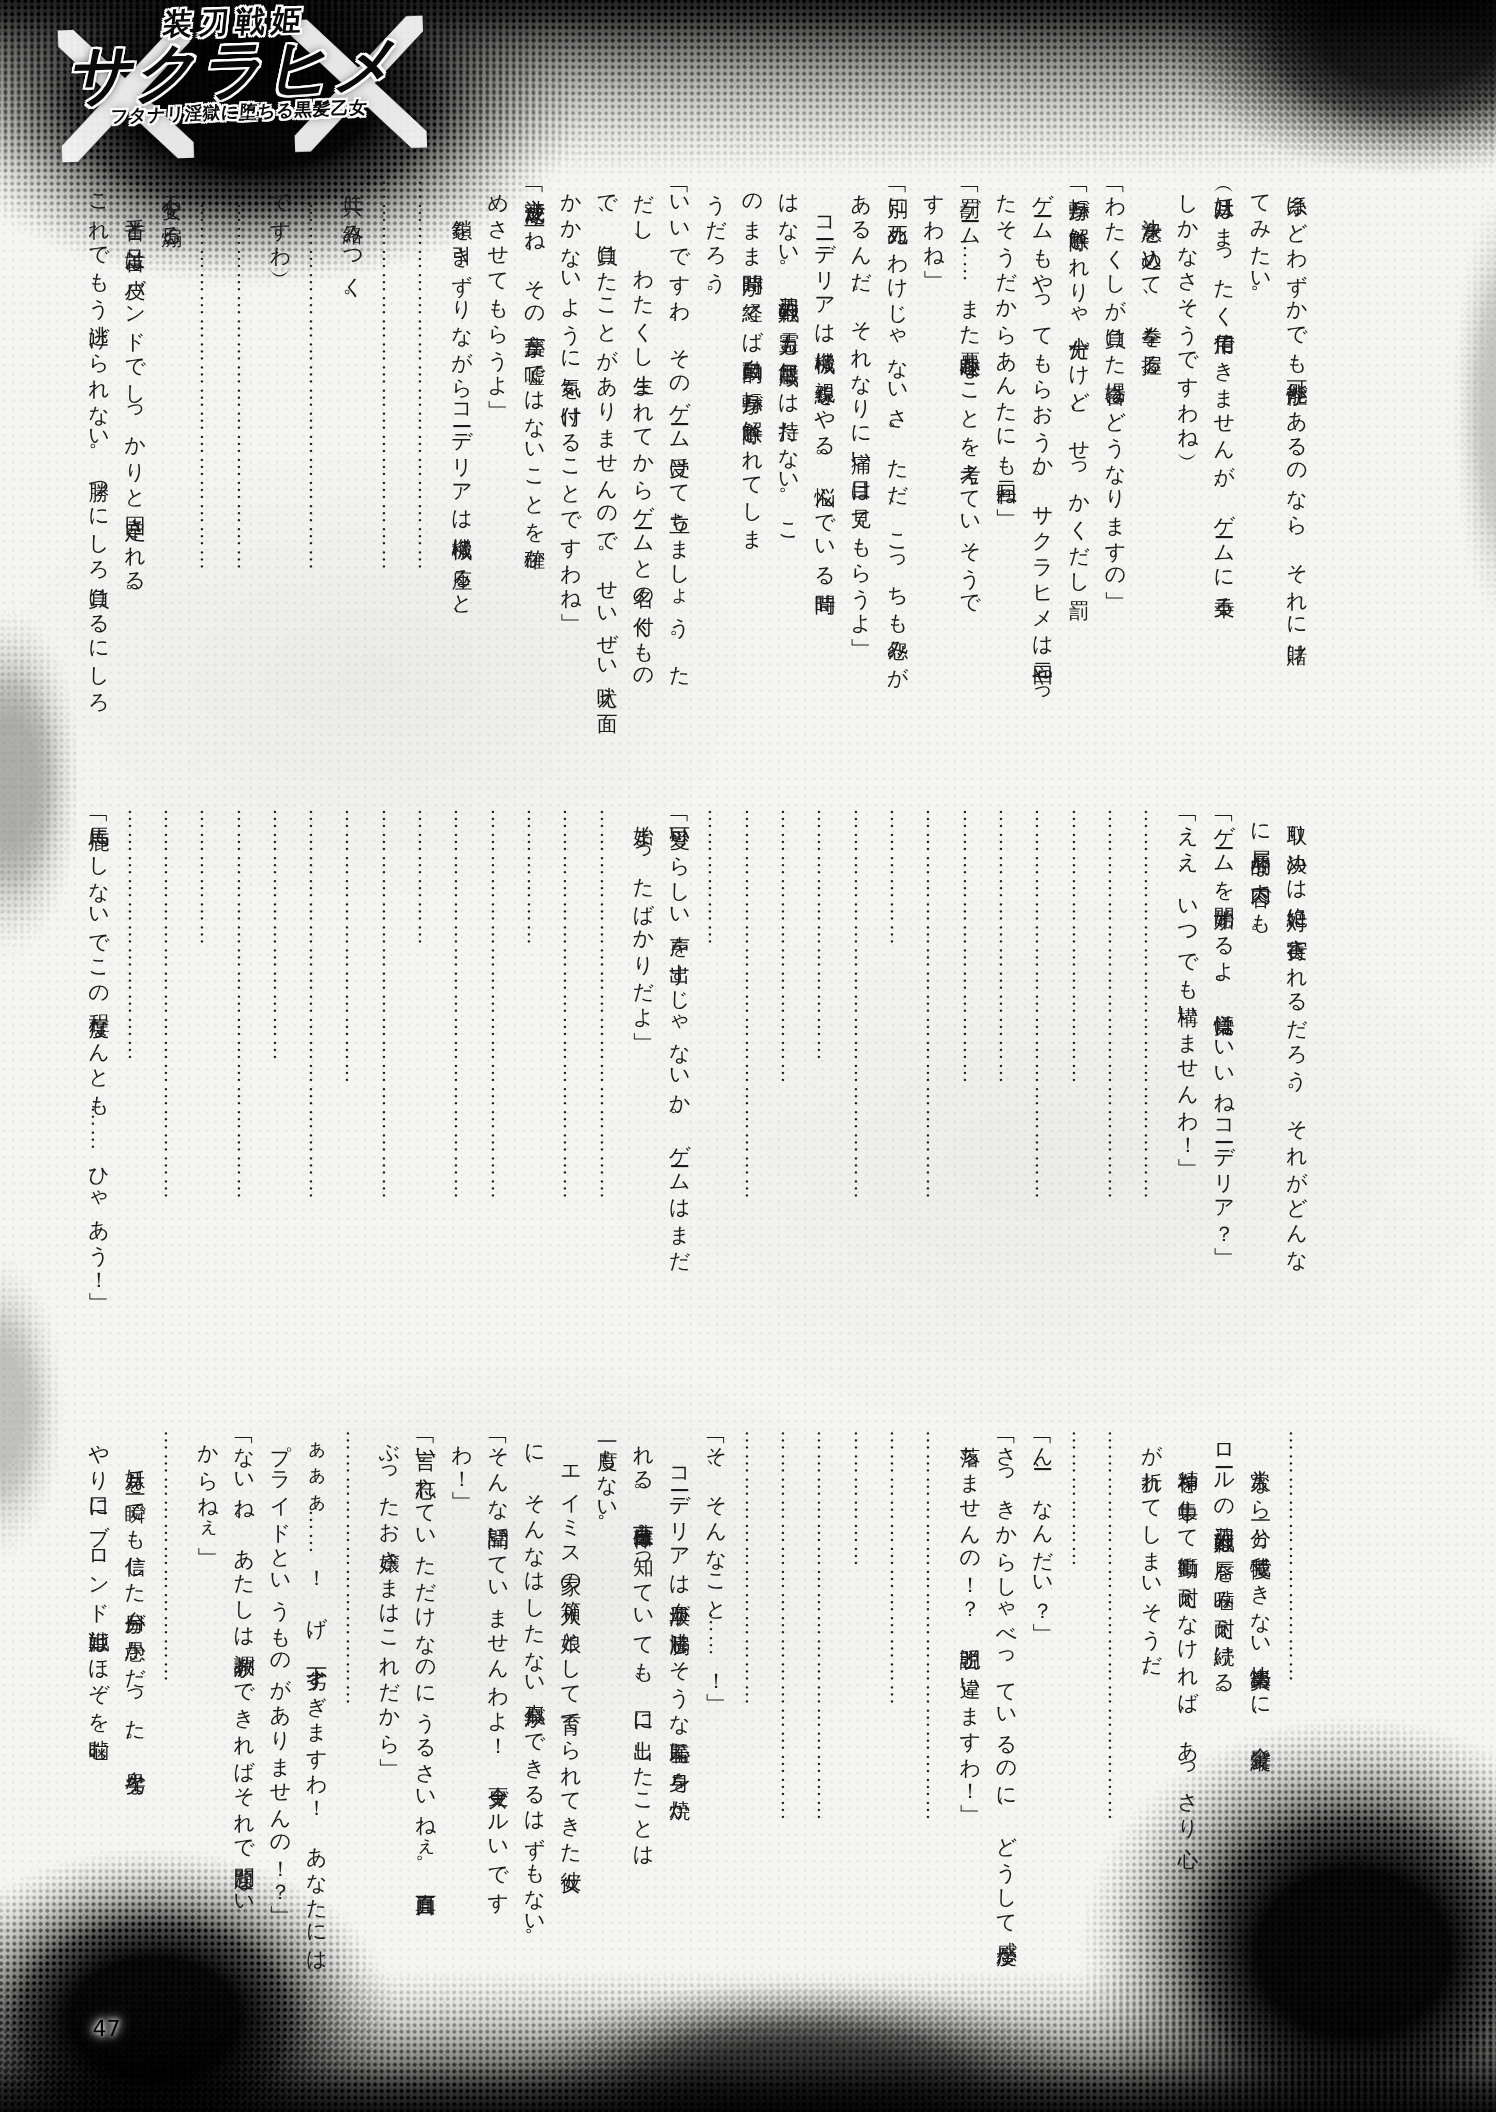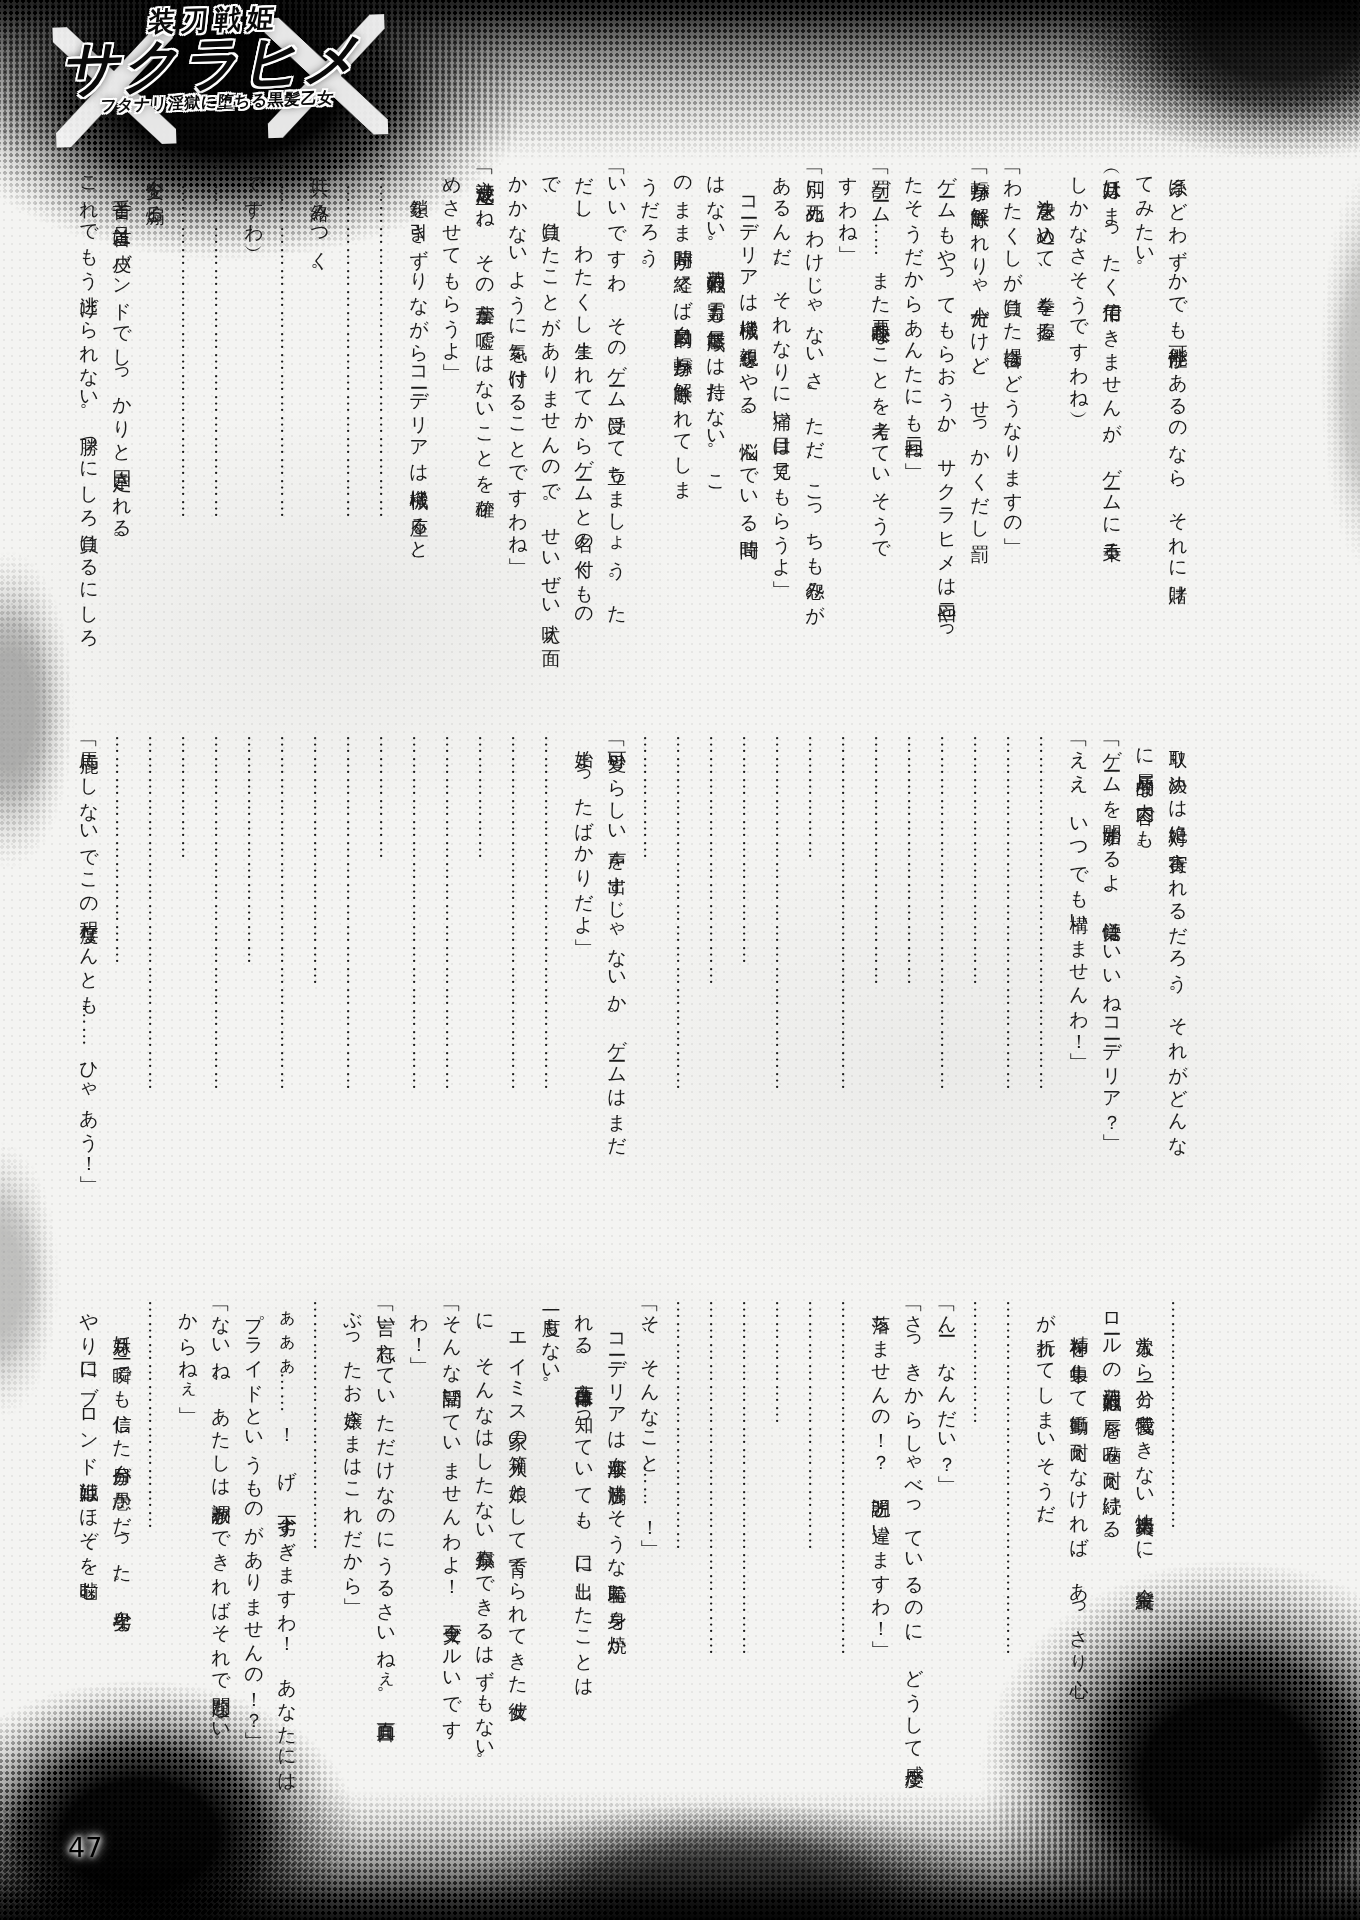--- a/index.html
+++ b/index.html
@@ -78,23 +78,23 @@
     position:absolute; right:165px; height:515px; z-index:5;
     writing-mode:vertical-rl; text-orientation:mixed;
     font-size:19px; color:#1b1b1b; letter-spacing:2px;
   }
   .band .col{line-height:33px; white-space:nowrap;}
   #band1{top:163px;}
   #band2{top:735px;}
   #band3{top:1300px;}
 
   .pagenum{
-    position:absolute; left:68px; top:1832px; z-index:6;
+    position:absolute; left:84px; top:1832px; z-index:6;
     font-family:"DejaVu Sans","Liberation Sans",sans-serif;
-    font-size:27px; color:#000;
+    font-size:20px; color:#000;
     text-shadow:0 0 5px #fff,0 0 9px #fff,0 0 14px #fff;
   }
 </style>
 </head>
 <body>
 
 <div class="page">
 
   <div class="paper-dots"></div>
   <div class="paper-clouds"></div>

